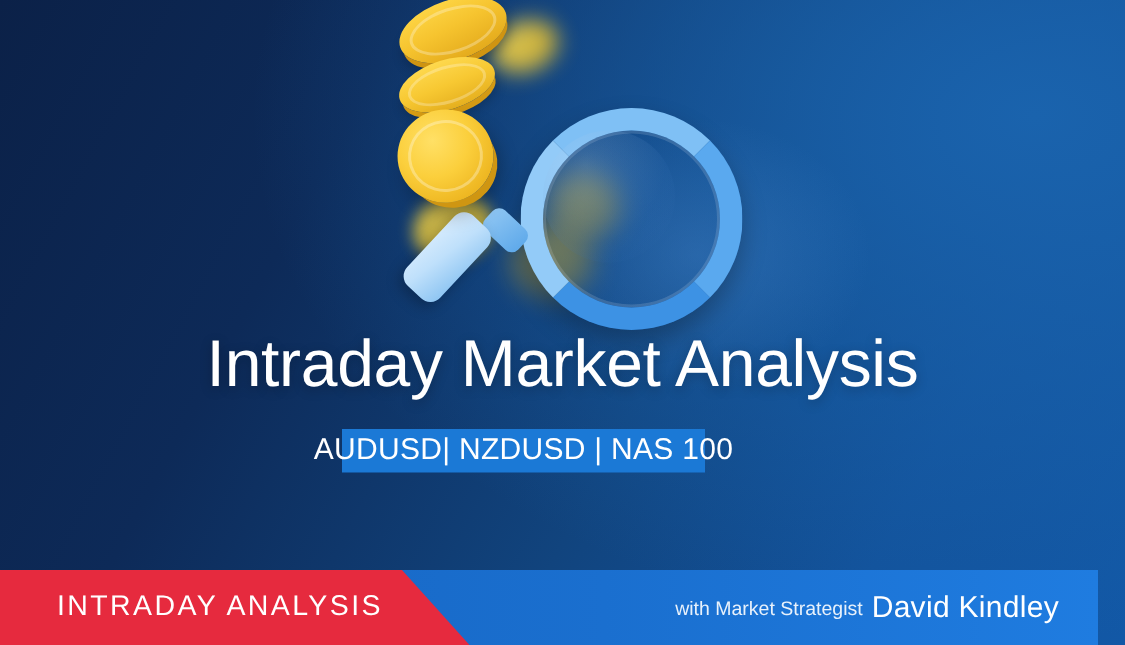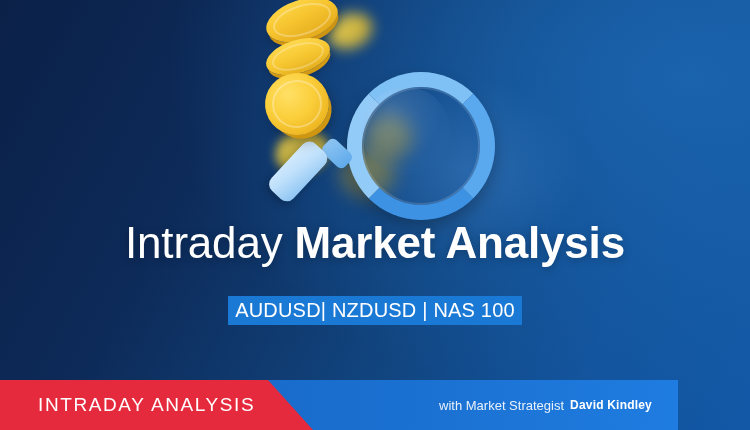--- a/index.html
+++ b/index.html
@@ -81,52 +81,52 @@
     background:linear-gradient(100deg,#8fc6f3,#5ea9ea);
     transform:rotate(43deg);}
 
   
   #title{
     position:absolute;left:0;top:218px;width:750px;text-align:center;
     font-size:44px;letter-spacing:-.2px;color:#ffffff;white-space:nowrap;
     text-shadow:0 2px 8px rgba(0,0,0,.25);
   }
   #title .light{font-weight:300;text-align:center;}
-  #title .bold{font-weight:700;}
+  #title .bold{font-weight:400;}
 
   #badge{
-    position:absolute;left:228px;top:296px;width:294px;height:29px;
+    position:absolute;left:228px;top:286px;width:242px;height:29px;
     background:#1b79d6;
     display:flex;align-items:center;justify-content:center;
   }
   #badge-text{
     color:#ffffff;font-size:20px;font-weight:400;letter-spacing:.2px;white-space:nowrap;
   }
 
   
   #bottombar{
-    position:absolute;left:0;top:380px;width:678px;height:50px;
+    position:absolute;left:0;top:380px;width:732px;height:50px;
     background:linear-gradient(90deg,#1664c0 0%, #1a6fcf 55%, #1f7ce0 100%);
     overflow:hidden;
   }
   #redwedge{
     position:absolute;left:0;top:0;width:320px;height:50px;
     background:#e62a3e;
     clip-path:polygon(0 0, 268px 0, 313px 50px, 0 50px);
   }
   #bar-label{
     position:absolute;left:38px;top:0;height:50px;display:flex;align-items:center;
     color:#ffffff;font-size:19px;font-weight:400;letter-spacing:1.6px;white-space:nowrap;
   }
   #bar-right{
     position:absolute;right:26px;top:0;height:50px;display:flex;align-items:center;gap:6px;
     white-space:nowrap;
   }
   #with-label{color:#e8f1fb;font-size:13px;font-weight:400;}
-  #analyst-name{color:#ffffff;font-size:12px;font-weight:700;letter-spacing:.2px;}
+  #analyst-name{color:#ffffff;font-size:20px;font-weight:400;letter-spacing:.2px;}
 </style>
 </head>
 <body>
 
 <div id="banner">
 
   <div id="sheen"></div>
 
   <div id="hero">
     <div class="coin coin-blur" id="coin-bg-top"></div>

